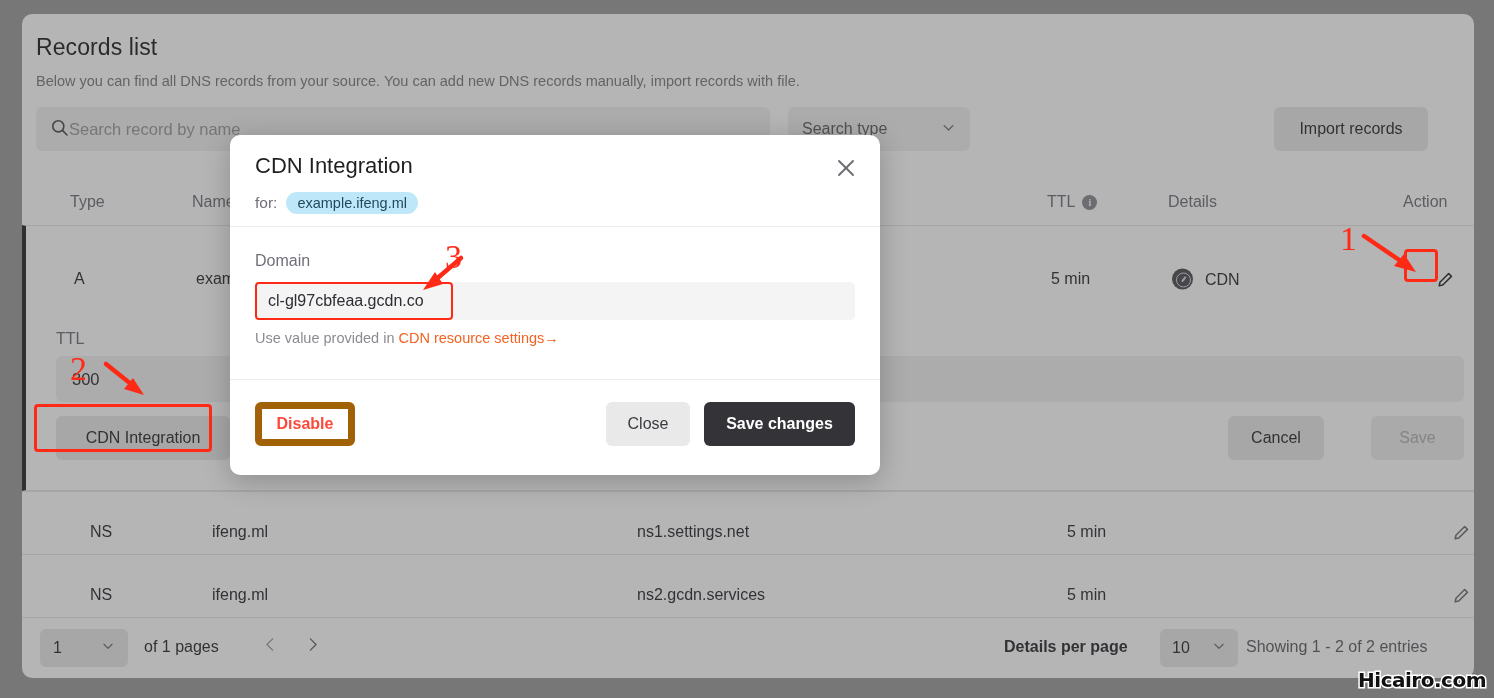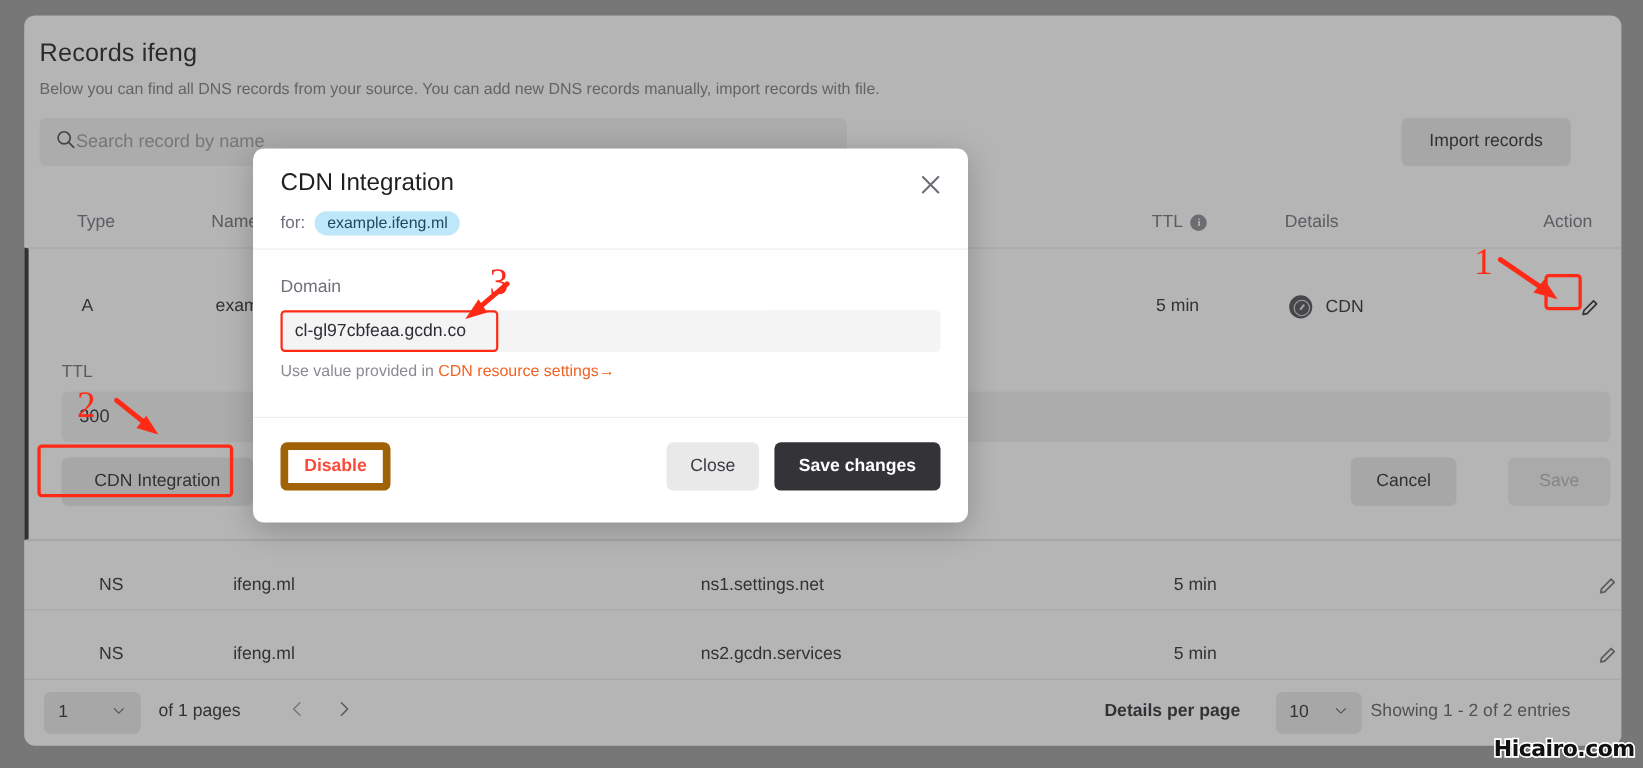--- a/index.html
+++ b/index.html
@@ -242,34 +242,42 @@
   }
 </style>
 </head>
 <body>
 
 <div id="root">
 
   <div class="page-card">
     <div class="page-inner">
 
-      <div class="page-title">Records ifeng</div>
+      <div class="page-title">Records list</div>
       <div class="page-sub">Below you can find all DNS records from your source. You can add new DNS records manually, import records with file.</div>
 
       <div class="toolbar">
         <div class="search-box">
           <span>
             <svg width="19" height="19" viewBox="0 0 24 24" fill="none" stroke="#4b4b50" stroke-width="2">
               <circle cx="10.5" cy="10.5" r="7"></circle>
                 <line x1="16" y1="16" x2="21.5" y2="21.5" stroke-linecap="round"></line>
             </svg>
           </span>
           <span class="search-ph">Search record by name</span>
         </div>
 
+        <div class="select-type">
+          <span>Search type</span>
+          <span>
+            <svg width="15" height="15" viewBox="0 0 24 24" fill="none" stroke="#6c6c72" stroke-width="2">
+              <polyline points="5,9 12,16 19,9" stroke-linecap="round" stroke-linejoin="round"></polyline>
+            </svg>
+          </span>
+        </div>
 
         <div class="btn-import">Import records</div>
       </div>
 
       <div class="thead">
         <div class="c c-type">Type</div>
         <div class="c c-name">Name</div>
         <div class="c c-value">Value</div>
         <div class="c c-ttl">
           <span>TTL</span>

